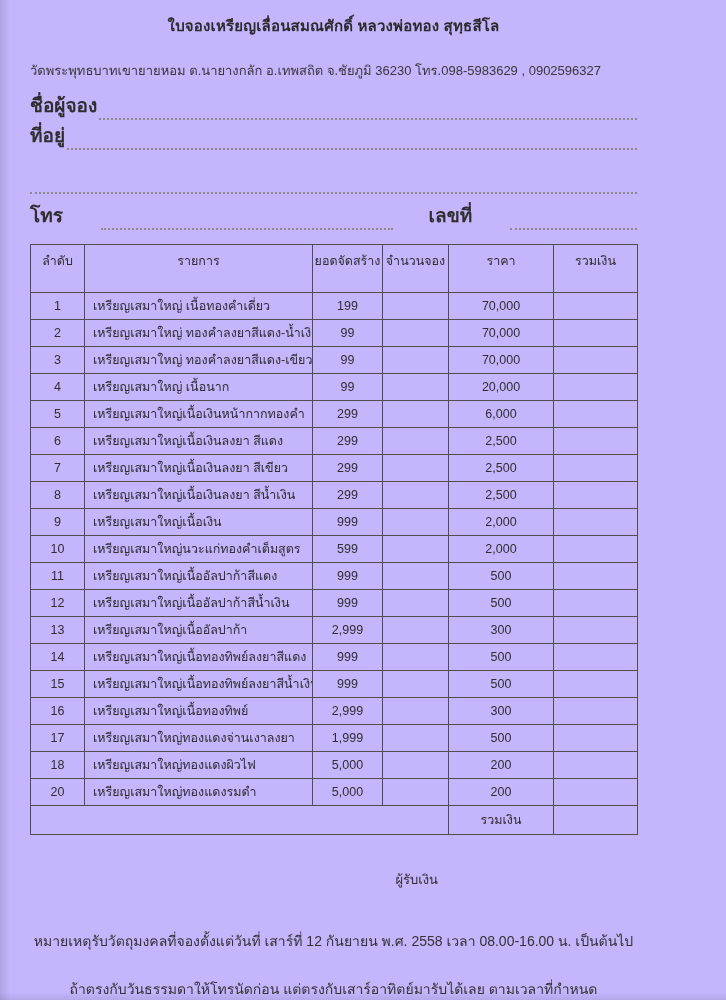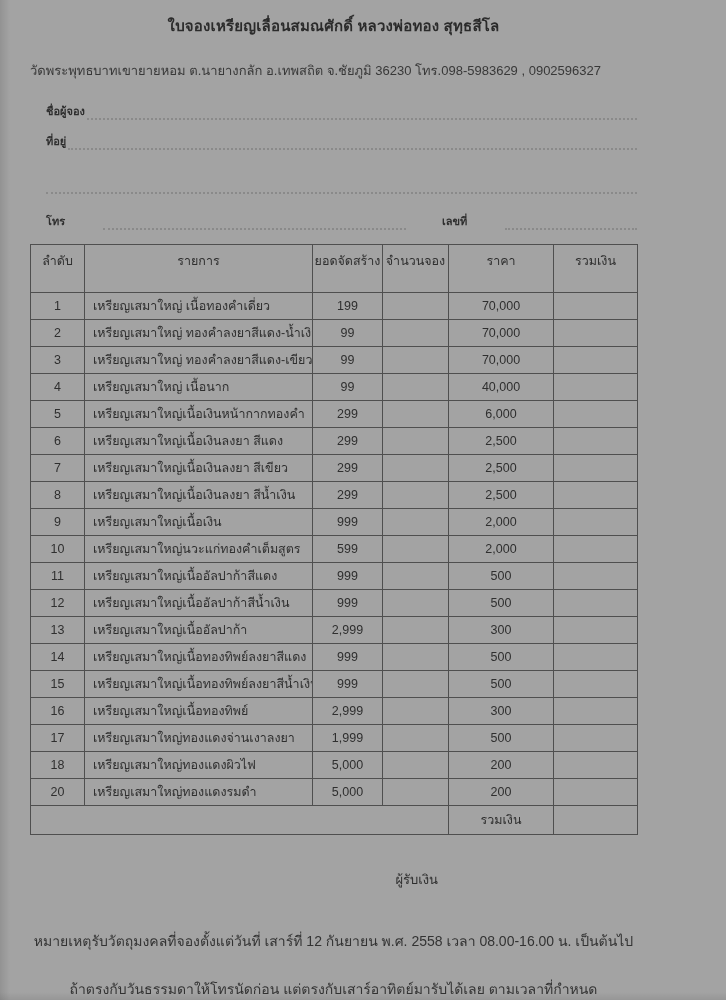--- a/index.html
+++ b/index.html
@@ -1,20 +1,20 @@
 <!DOCTYPE html>
 <html><head>
 <meta charset="utf-8">
 <style>
   html,body { margin:0; padding:0; background:#d9d8d5; }
   .page {
     position:relative;
     width:726px; height:1000px;
     margin:0 auto;
-    background:#a3a3a3;
+    background:#c4b5fd;
     font-family:"Liberation Sans", sans-serif;
     color:#333;
     overflow:hidden;
   }
   .page::before{
     content:""; position:absolute; left:0; top:0; bottom:0; width:10px;
     background:linear-gradient(to right, rgba(0,0,0,0.10), rgba(0,0,0,0));
     pointer-events:none;
   }
   .page::after{
@@ -29,21 +29,21 @@
     font-size:15px; font-weight:bold; color:#2b2b2b;
     letter-spacing:0.2px;
   }
   .doc-subtitle{
     margin-top:22px; text-align:left;
     font-size:13px; color:#383838;
   }
 
   .form-line{
     display:flex; align-items:flex-end;
-    height:24px; font-size:11px; color:#2e2e2e;margin-left:16px;
+    height:24px; font-size:19px; color:#2e2e2e;
   }
   .form-line .label{ font-weight:bold; white-space:nowrap; padding-right:2px; }
   .dots{ flex:1; border-bottom:2px dotted #8a8a8a; height:17px; }
   .dots.fixed2{ flex:2.3; }
   .fl-name{ margin-top:15px; }
   .fl-addr{ margin-top:6px; }
   .fl-addr2{ margin-top:20px; }
   .fl-phone{ margin-top:12px;gap:36px; }
 
   table.order{
@@ -154,21 +154,21 @@
           <td class="c">99</td>
           <td class="c"></td>
           <td class="c">70,000</td>
           <td class="c"></td>
         </tr>
         <tr>
           <td class="c">4</td>
           <td class="l">เหรียญเสมาใหญ่ เนื้อนาก</td>
           <td class="c">99</td>
           <td class="c"></td>
-          <td class="c">40,000</td>
+          <td class="c">20,000</td>
           <td class="c"></td>
         </tr>
         <tr>
           <td class="c">5</td>
           <td class="l">เหรียญเสมาใหญ่เนื้อเงินหน้ากากทองคำ</td>
           <td class="c">299</td>
           <td class="c"></td>
           <td class="c">6,000</td>
           <td class="c"></td>
         </tr>

